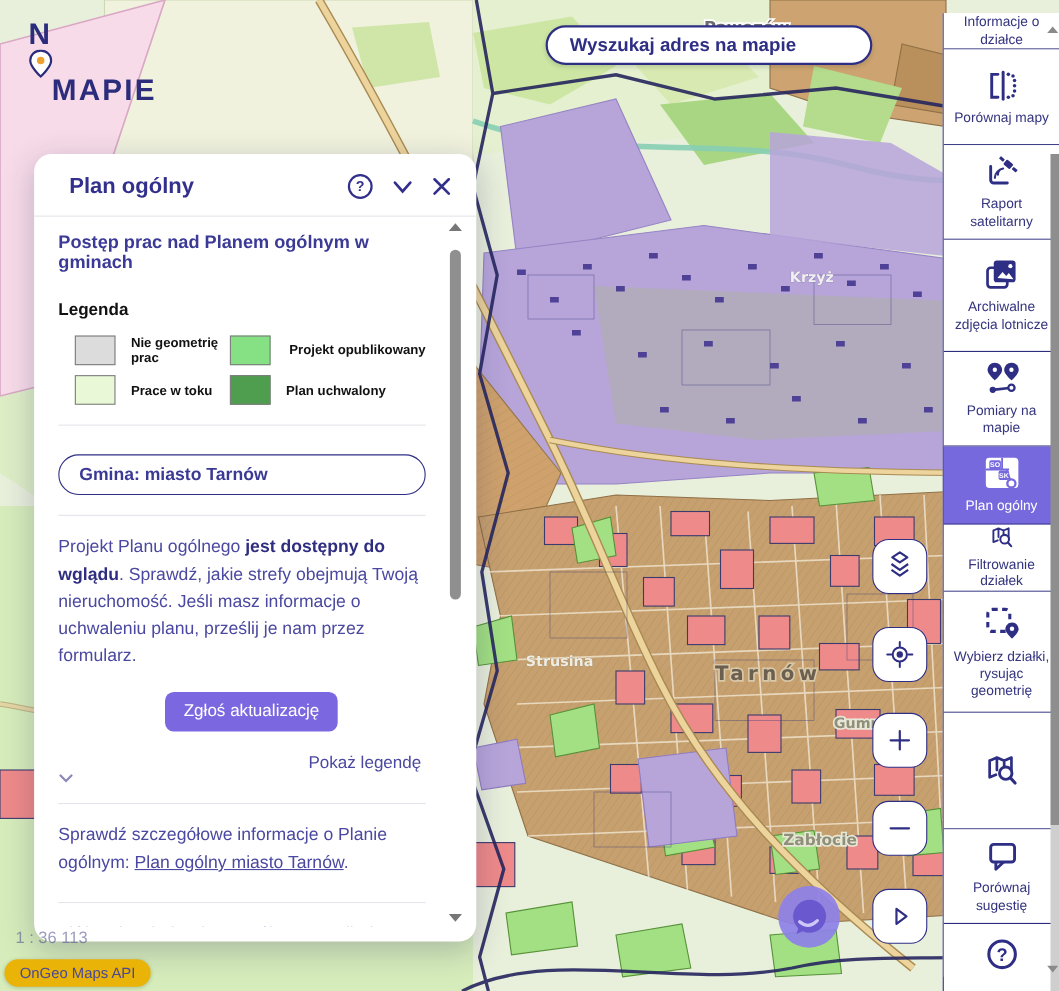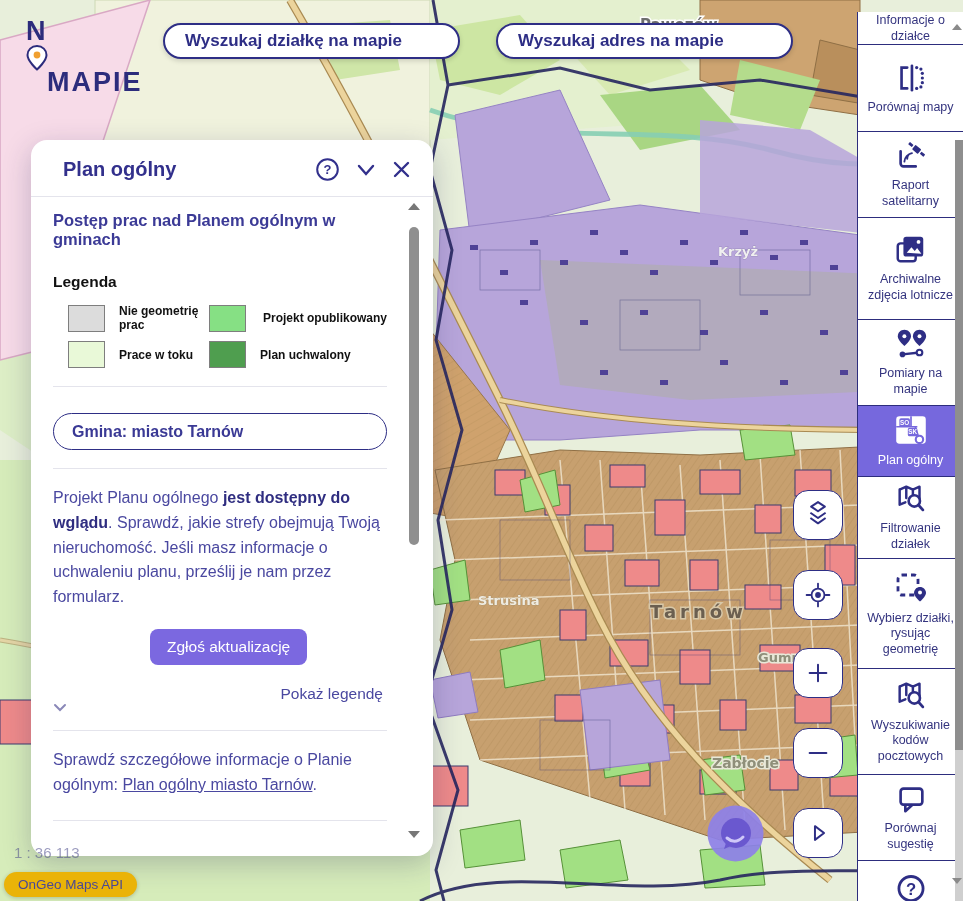--- a/index.html
+++ b/index.html
@@ -254,23 +254,20 @@
   </svg>
 
   <div class="logo">
     <div><span>N</span><svg width="22" height="26" viewBox="0 0 22 26">
           <path d="M11,1 C5.5,1 1.5,5 1.5,10 C1.5,16 11,24.5 11,24.5 C11,24.5 20.5,16 20.5,10 C20.5,5 16.5,1 11,1 Z" fill="#fff" stroke="#2c2c7c" stroke-width="2"></path>
           <circle cx="11" cy="10" r="3.4" fill="#f0a030"></circle>
         </svg></div>
     <div class="l2">MAPIE</div>
   </div>
 
-  <div class="pill-btn" style="left:163px;">
-      <span>Wyszukaj działkę na mapie</span>
-    </div>
   <div class="pill-btn" style="left:496px;">
       <span>Wyszukaj adres na mapie</span>
     </div>
 
   <div class="panel">
     <div class="panel-header">
       <div class="panel-title">Plan ogólny</div>
       <div class="panel-hicons">
         <svg width="25" height="25" viewBox="0 0 25 25">
           <circle cx="12.5" cy="12.5" r="10.3" fill="none" stroke="#32308c" stroke-width="2"></circle>
@@ -449,21 +446,21 @@
         <path d="M18,2 V12 M4,12 H24 M22,12 L25,21" stroke="#7668dd" stroke-width="1.6" fill="none"></path>
         <rect x="7" y="4" width="10" height="8" rx="1.5" fill="#7668dd"></rect>
         <text x="12" y="10.3" text-anchor="middle" font-size="6" font-weight="bold" fill="#fff" font-family="Liberation Sans,sans-serif">SO</text>
         <rect x="15" y="13" width="9" height="8" rx="1.5" fill="#7668dd"></rect>
         <text x="19.5" y="19.3" text-anchor="middle" font-size="6" font-weight="bold" fill="#fff" font-family="Liberation Sans,sans-serif">SK</text>
         <circle cx="26" cy="24" r="3.5" fill="#fff" stroke="#7668dd" stroke-width="2"></circle>
       </svg>
       <div class="sb-lbl">Plan ogólny</div>
     </div>
 
-    <div class="sb-item" style="height:82px;">
+    <div class="sb-item" style="height:61px;">
       <svg width="36" height="34" viewBox="0 0 36 36">
         <path d="M6,8 L13,5 L20,8 L27,5 V19 L24,20.5 M6,8 V24 L12,21.5 M13,5 V17 M20,8 V13" fill="none" stroke="#2e2e85" stroke-width="2.6" stroke-linejoin="round" stroke-linecap="round"></path>
         <circle cx="21.5" cy="20" r="6" fill="#fff" stroke="#2e2e85" stroke-width="2.8"></circle>
         <line x1="26" y1="24.5" x2="30.5" y2="29.5" stroke="#2e2e85" stroke-width="3" stroke-linecap="round"></line>
       </svg>
       <div class="sb-lbl">Filtrowanie działek</div>
     </div>
 
     <div class="sb-item" style="height:110px;">
       <svg width="36" height="36" viewBox="0 0 36 36">
@@ -473,21 +470,20 @@
       </svg>
       <div class="sb-lbl">Wybierz działki, rysując geometrię</div>
     </div>
 
     <div class="sb-item" style="height:106px;">
       <svg width="36" height="34" viewBox="0 0 36 36">
         <path d="M6,8 L13,5 L20,8 L27,5 V19 L24,20.5 M6,8 V24 L12,21.5 M13,5 V17 M20,8 V13" fill="none" stroke="#2e2e85" stroke-width="2.6" stroke-linejoin="round" stroke-linecap="round"></path>
         <circle cx="21.5" cy="20" r="6" fill="#fff" stroke="#2e2e85" stroke-width="2.8"></circle>
         <line x1="26" y1="24.5" x2="30.5" y2="29.5" stroke="#2e2e85" stroke-width="3" stroke-linecap="round"></line>
       </svg>
-      <div class="sb-lbl">Wyszukiwanie kodów pocztowych</div>
     </div>
 
     <div class="sb-item" style="height:86px;">
       <svg width="36" height="34" viewBox="0 0 36 36">
         <rect x="7" y="7" width="23" height="17" rx="3" fill="none" stroke="#2e2e85" stroke-width="2.8"></rect>
         <path d="M12,24 v7 l7.5,-7" fill="none" stroke="#2e2e85" stroke-width="2.8" stroke-linejoin="round"></path>
       </svg>
       <div class="sb-lbl">Porównaj sugestię</div>
     </div>
 

